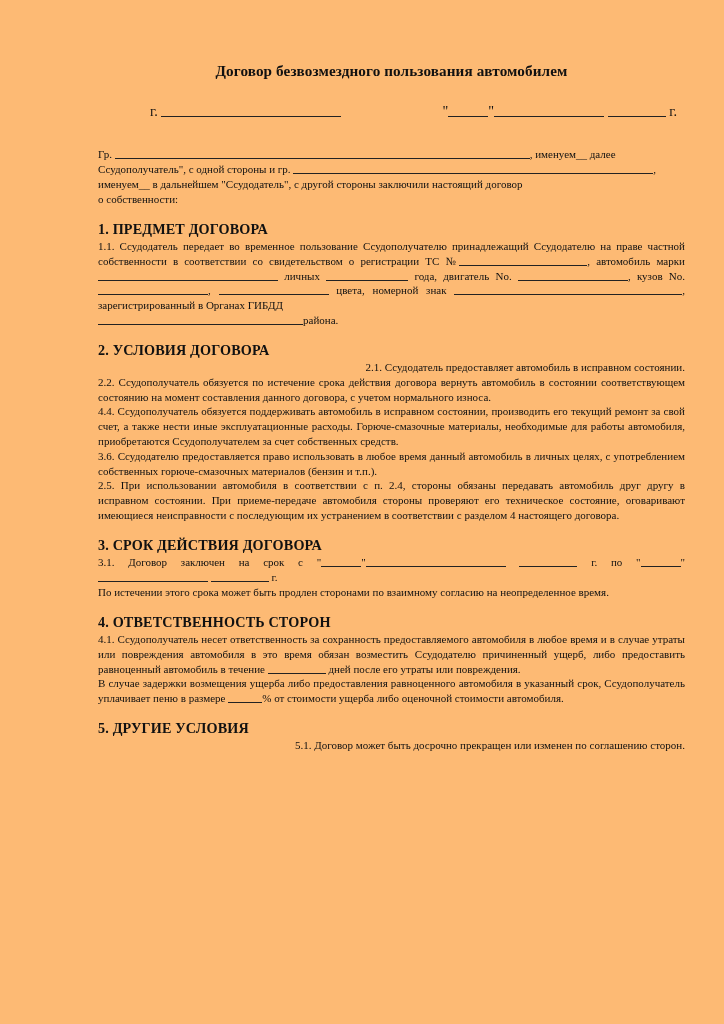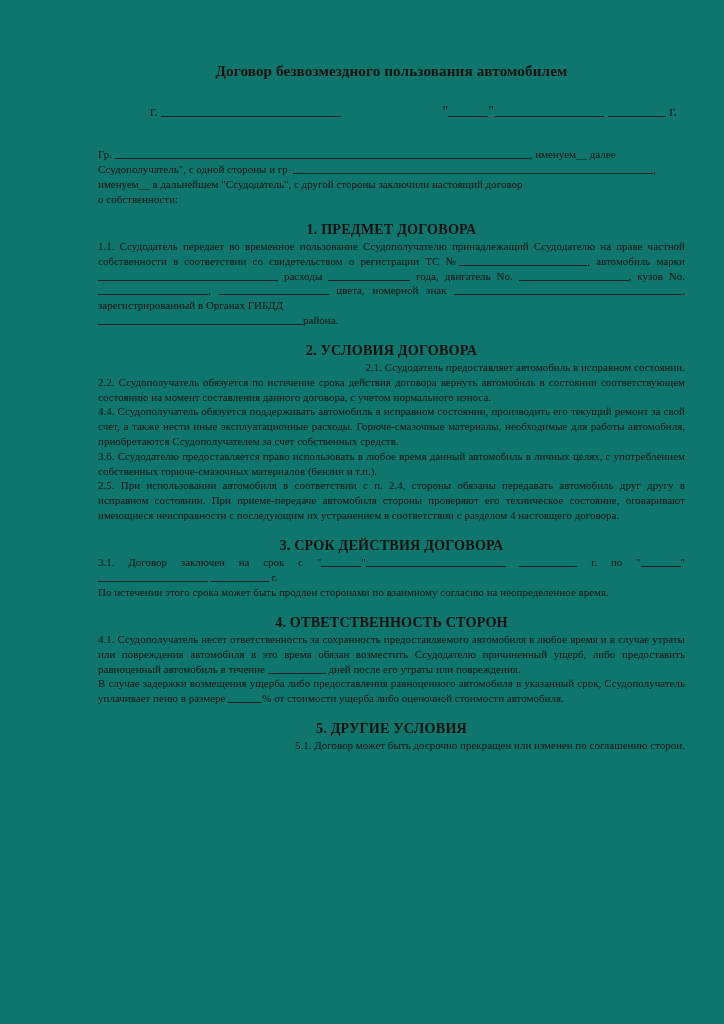--- a/index.html
+++ b/index.html
@@ -11,21 +11,21 @@
     width: 724px;
     height: 1024px;
     font-family: "Liberation Serif", "DejaVu Serif", serif;
     color: #111111;
     overflow: hidden;
   }
   .page {
     position: relative;
     width: 724px;
     height: 1024px;
-    background: #0f766e;
+    background: #fdba74;
     box-sizing: border-box;
     padding: 62px 39px 16px 98px;
   }
   .doc {
     width: 587px;
   }
 
   .doc-title {
     text-align: center;
     font-weight: bold;
@@ -50,21 +50,21 @@
     font-size: 11px;
     line-height: 1.345;
     text-align: justify;
     text-justify: inter-word;
     margin: 0;
     hyphens: none;
   }
   p.body-text.last-left { text-align: right; }
 
   .sec-heading {
-    text-align: center;
+    text-align: left;
     font-weight: bold;
     font-size: 14.2px;
     margin: 13px 0 1px 0;
     line-height: 1.3;
     letter-spacing: 0.15px;
   }
 
   .blank {
     display: inline-block;
     border-bottom: 1px solid #222;
@@ -101,21 +101,21 @@
       </span>
     </div>
 
     <p class="body-text"><span>Гр.</span>
       <span class="blank b-fill"></span><span>, именуем__ далее</span><br><span>Ссудополучатель", с одной стороны и гр.</span>
       <span class="blank b-fill2"></span>,<br><span>именуем__ в дальнейшем "Ссудодатель", с другой стороны заключили настоящий договор</span><br><span>о собственности:</span></p>
 
     <h2 class="sec-heading">1. ПРЕДМЕТ ДОГОВОРА</h2>
 
     <p class="body-text"><span>1.1. Ссудодатель передает во временное пользование Ссудополучателю принадлежащий Ссудодателю на праве частной собственности в соответствии со свидетельством о регистрации ТС №</span><span class="blank b-flex1"></span><span>, автомобиль марки</span>
-      <span class="blank b-xxl"></span> <span>расходы</span>
+      <span class="blank b-xxl"></span> <span>личных</span>
       <span class="blank b-m"></span> <span>года, двигатель No.</span>
       <span class="blank b-l"></span><span>, кузов No.</span>
       <span class="blank b-l"></span><span>,</span>
       <span class="blank b-l"></span> <span>цвета, номерной знак</span>
       <span class="blank b-w"></span><span>, зарегистрированный в Органах ГИБДД</span><br><span class="blank b-fill4"></span><span>района.</span></p>
 
     <h2 class="sec-heading">2. УСЛОВИЯ ДОГОВОРА</h2>
 
     <p class="body-text last-left">2.1. Ссудодатель предоставляет автомобиль в исправном состоянии.</p>
     <p class="body-text">2.2. Ссудополучатель обязуется по истечение срока действия договора вернуть автомобиль в состоянии соответствующем состоянию на момент составления данного договора, с учетом нормального износа.</p>

